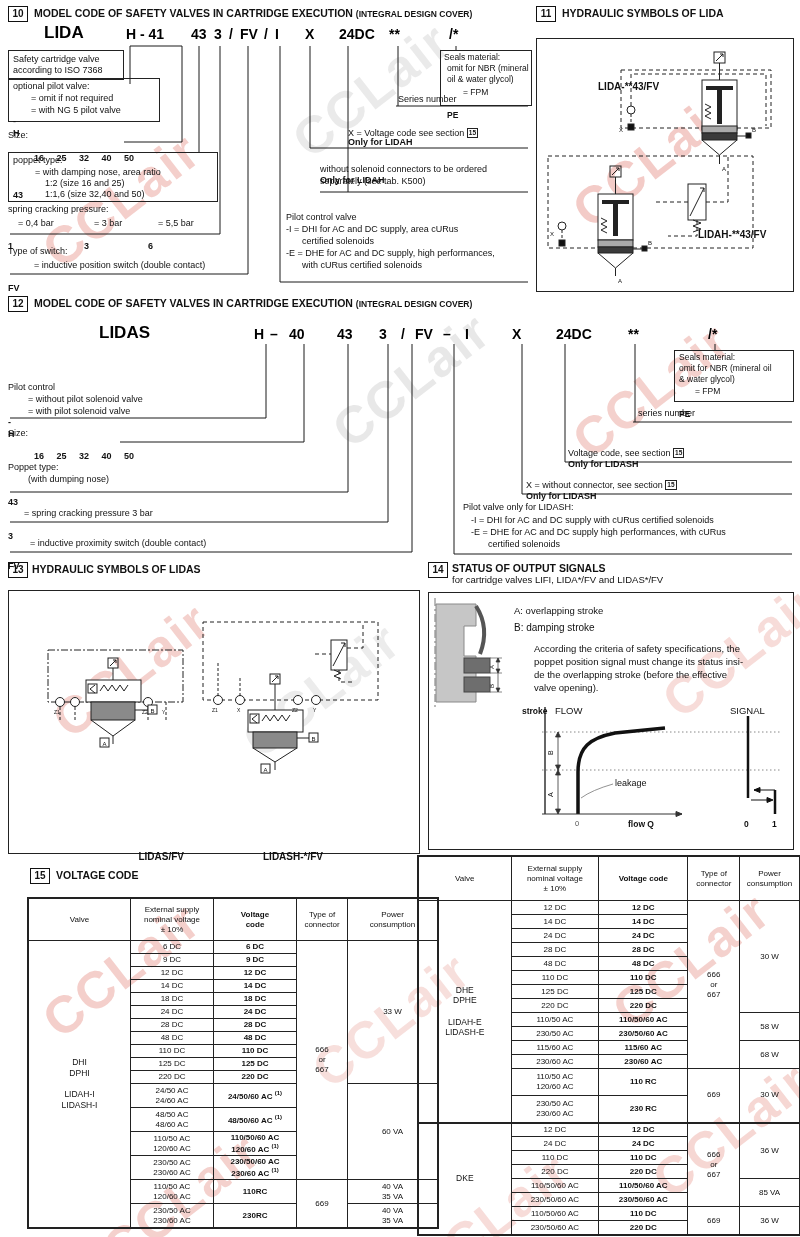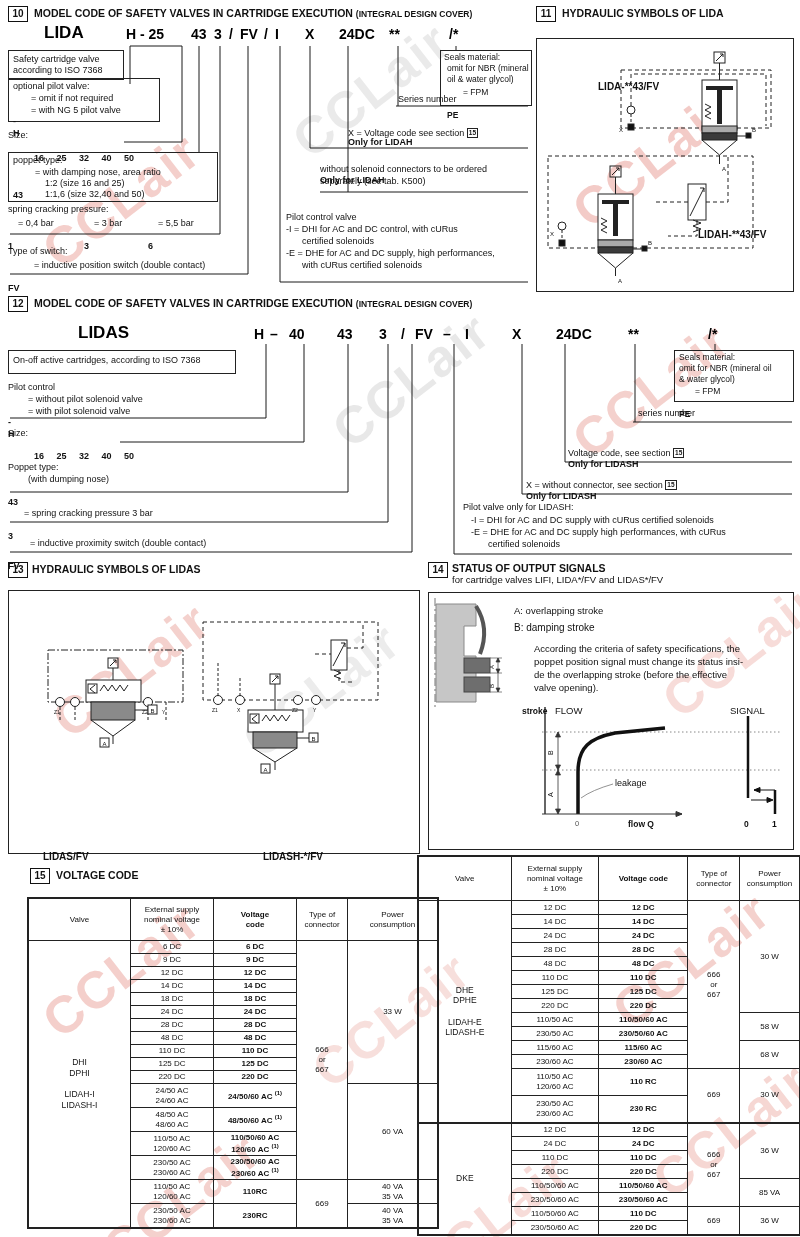--- a/index.html
+++ b/index.html
@@ -54,21 +54,21 @@
 
   <div class="sec" id="s10" style="left:8px;top:6px;width:524px;height:288px">
     <div class="secnum" style="left:0;top:0">10</div>
     <div class="sectitle" style="left:26px;top:1px"><span>MODEL CODE OF SAFETY VALVES IN CARTRIDGE EXECUTION</span> <span class="small">(INTEGRAL DESIGN COVER)</span></div>
 
     <svg class="lines" width="524" height="288">
       <path d="M122,40 H174 M122,40 V78 M174,40 V136 M174,136 H116 M191,40 V146 M212,40 V228 M212,228 H2 M240,40 V268 M240,268 H2 M272,40 V276 M272,276 H520 M302,40 V142 M302,142 H520 M340,40 V186 M312,186 H520 M390,40 V100 M388,100 H520 M448,40 V44" stroke="#1a1a1a" stroke-width="1" fill="none"></path>
     </svg>
 
     <span class="code big" style="left:36px;top:17px">LIDA</span>
-    <span class="code" style="left:118px;top:20px">H - 25</span>
+    <span class="code" style="left:118px;top:20px">H - 41</span>
     <span class="code" style="left:183px;top:20px">43</span>
     <span class="code" style="left:206px;top:20px">3</span>
     <span class="code" style="left:221px;top:20px">/</span>
     <span class="code" style="left:232px;top:20px">FV</span>
     <span class="code" style="left:256px;top:20px">/</span>
     <span class="code" style="left:267px;top:20px">I</span>
     <span class="code" style="left:297px;top:20px">X</span>
     <span class="code" style="left:331px;top:20px">24DC</span>
     <span class="code" style="left:381px;top:20px">**</span>
     <span class="code" style="left:441px;top:20px">/*</span>
@@ -111,21 +111,21 @@
       <span class="t bd" style="left:6px;top:37px;font-size:8.5px">PE</span>
       <span class="t" style="left:22px;top:37px;font-size:8.5px">= FPM</span>
     </div>
     <span class="t" style="left:390px;top:88px">Series number</span>
     <span class="t bd" style="left:340px;top:108px">Only for LIDAH</span>
     <span class="t" style="left:340px;top:122px"><span>X = Voltage code see section</span> <span class="ref">15</span></span>
     <span class="t bd" style="left:312px;top:146px">Only for LIDAH</span>
     <span class="t" style="left:312px;top:158px">without solenoid connectors to be ordered</span>
     <span class="t" style="left:312px;top:170px">separately (see tab. K500)</span>
     <span class="t" style="left:278px;top:206px">Pilot control valve</span>
-    <span class="t" style="left:278px;top:218px">-I = DHI for AC and DC control, with cURus</span>
+    <span class="t" style="left:278px;top:218px">-I = DHI for AC and DC supply, area cURus</span>
     <span class="t" style="left:294px;top:230px">certified solenoids</span>
     <span class="t" style="left:278px;top:242px">-E = DHE for AC and DC supply, high performances,</span>
     <span class="t" style="left:294px;top:254px">with cURus certified solenoids</span>
   </div>
 
   <div class="sec" id="s11" style="left:536px;top:6px;width:258px;height:288px">
     <div class="secnum" style="left:0;top:0">11</div>
     <div class="sectitle" style="left:26px;top:1px">HYDRAULIC SYMBOLS OF LIDA</div>
     <div class="box" style="left:0;top:32px;width:256px;height:252px;border-width:1.5px"></div>
     <div class="t bd" style="left:62px;top:52px;font-size:10px">LIDA-**43/FV</div>
@@ -180,38 +180,35 @@
   </div>
 
   <div class="sec" id="s12" style="left:8px;top:296px;width:786px;height:264px">
     <div class="secnum" style="left:0;top:0">12</div>
     <div class="sectitle" style="left:26px;top:1px"><span>MODEL CODE OF SAFETY VALVES IN CARTRIDGE EXECUTION</span> <span class="small">(INTEGRAL DESIGN COVER)</span></div>
 
     <svg class="lines" width="786" height="264">
       <path d="M258,48 V122 M258,122 H2 M296,48 V146 M296,146 H112 M340,48 V196 M340,196 H2 M380,48 V226 M380,226 H2 M404,48 V256 M404,256 H2 M446,48 V258 M446,258 H784 M514,48 V198 M514,198 H784 M557,48 V166 M557,166 H784 M627,48 V126 M625,126 H784 M707,48 V54" stroke="#1a1a1a" stroke-width="1" fill="none"></path>
     </svg>
 
-    <span class="code big" style="left:70px;top:27px">LIDAS</span>
+    <span class="code big" style="left:91px;top:27px">LIDAS</span>
     <span class="code" style="left:246px;top:30px">H</span>
     <span class="code" style="left:262px;top:30px">–</span>
     <span class="code" style="left:281px;top:30px">40</span>
     <span class="code" style="left:329px;top:30px">43</span>
     <span class="code" style="left:371px;top:30px">3</span>
     <span class="code" style="left:393px;top:30px">/</span>
     <span class="code" style="left:407px;top:30px">FV</span>
     <span class="code" style="left:435px;top:30px">–</span>
     <span class="code" style="left:457px;top:30px">I</span>
     <span class="code" style="left:504px;top:30px">X</span>
     <span class="code" style="left:548px;top:30px">24DC</span>
     <span class="code" style="left:620px;top:30px">**</span>
     <span class="code" style="left:700px;top:30px">/*</span>
 
-    <div class="box" style="left:0;top:54px;width:226px;height:22px">
-      <span class="t" style="left:4px;top:4px">On-off active cartridges, according to ISO 7368</span>
-    </div>
     <span class="t" style="left:0;top:86px">Pilot control</span>
     <span class="t bd" style="left:0;top:98px">-</span>
     <span class="t" style="left:20px;top:98px">= without pilot solenoid valve</span>
     <span class="t bd" style="left:0;top:110px">H</span>
     <span class="t" style="left:20px;top:110px">= with pilot solenoid valve</span>
     <span class="t" style="left:0;top:132px">Size:</span>
     <span class="t bd" style="left:26px;top:132px;white-space:pre">16     25     32     40     50</span>
     <span class="t" style="left:0;top:166px">Poppet type:</span>
     <span class="t bd" style="left:0;top:178px">43</span>
     <span class="t" style="left:20px;top:178px">(with dumping nose)</span>
@@ -235,21 +232,21 @@
     <span class="t" style="left:455px;top:206px">Pilot valve only for LIDASH:</span>
     <span class="t" style="left:463px;top:219px">-I  = DHI for AC and DC supply with cURus certified solenoids</span>
     <span class="t" style="left:463px;top:231px">-E = DHE for AC and DC supply high performances, with cURus</span>
     <span class="t" style="left:480px;top:243px">certified solenoids</span>
   </div>
 
   <div class="sec" id="s13" style="left:8px;top:562px;width:412px;height:292px">
     <div class="secnum" style="left:0;top:0">13</div>
     <div class="sectitle" style="left:24px;top:1px">HYDRAULIC SYMBOLS OF LIDAS</div>
     <div class="box" style="left:0;top:28px;width:410px;height:262px;border-width:1.5px"></div>
-    <div class="t bd" style="left:35px;top:266px;width:130px;text-align:left;font-size:10px">LIDAS/FV</div>
+    <div class="t bd" style="left:46px;top:266px;width:130px;text-align:right;font-size:10px">LIDAS/FV</div>
     <div class="t bd" style="left:210px;top:266px;width:150px;text-align:center;font-size:10px">LIDASH-*/FV</div>
     <svg class="lines" style="top:28px" width="410" height="262">
       <g transform="translate(40,60)" stroke="#222" fill="none" stroke-width="1">
         <rect x="0" y="0" width="135" height="52" stroke-dasharray="7 2 2 2"></rect>
         <circle cx="12" cy="52" r="4.5" fill="#fff"></circle>
           <circle cx="27" cy="52" r="4.5" fill="#fff"></circle>
           <circle cx="100" cy="52" r="4.5" fill="#fff"></circle>
         <path d="M12,57 V70 M27,57 V70 M100,57 V70 M118,52 V70" stroke-dasharray="3 2"></path>
         <rect x="60" y="8" width="10" height="10"></rect>
         <path d="M62,16 L68,10 M68,10 h-3 M68,10 v3 M65,18 V30"></path>

